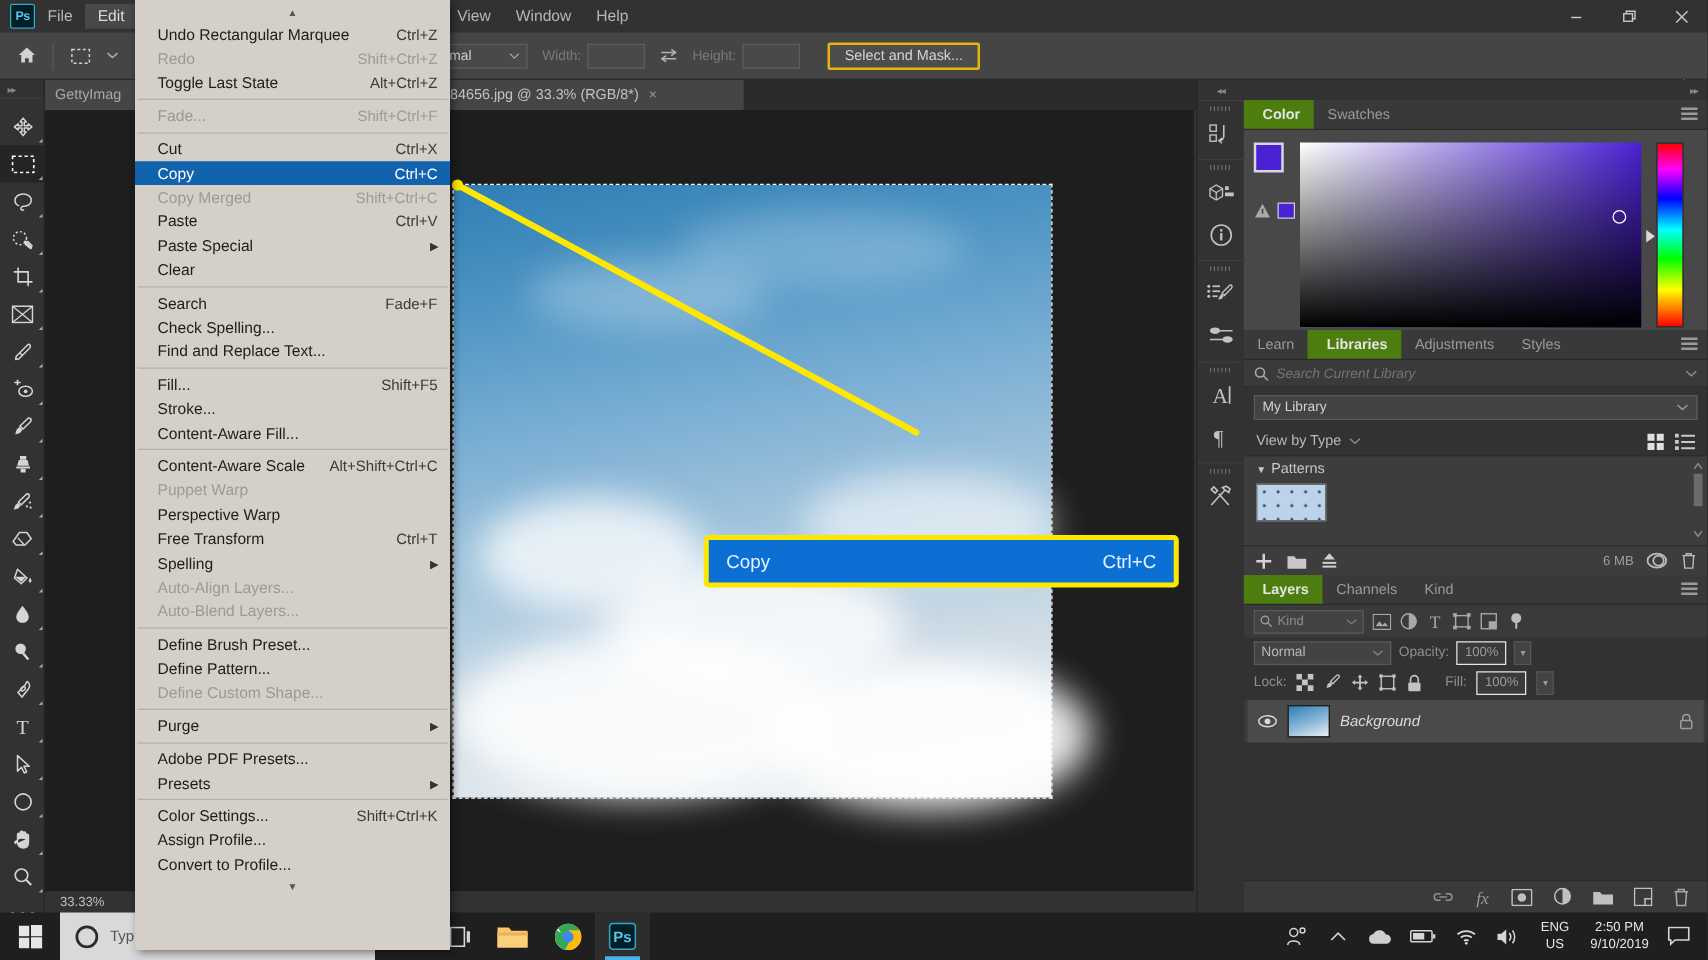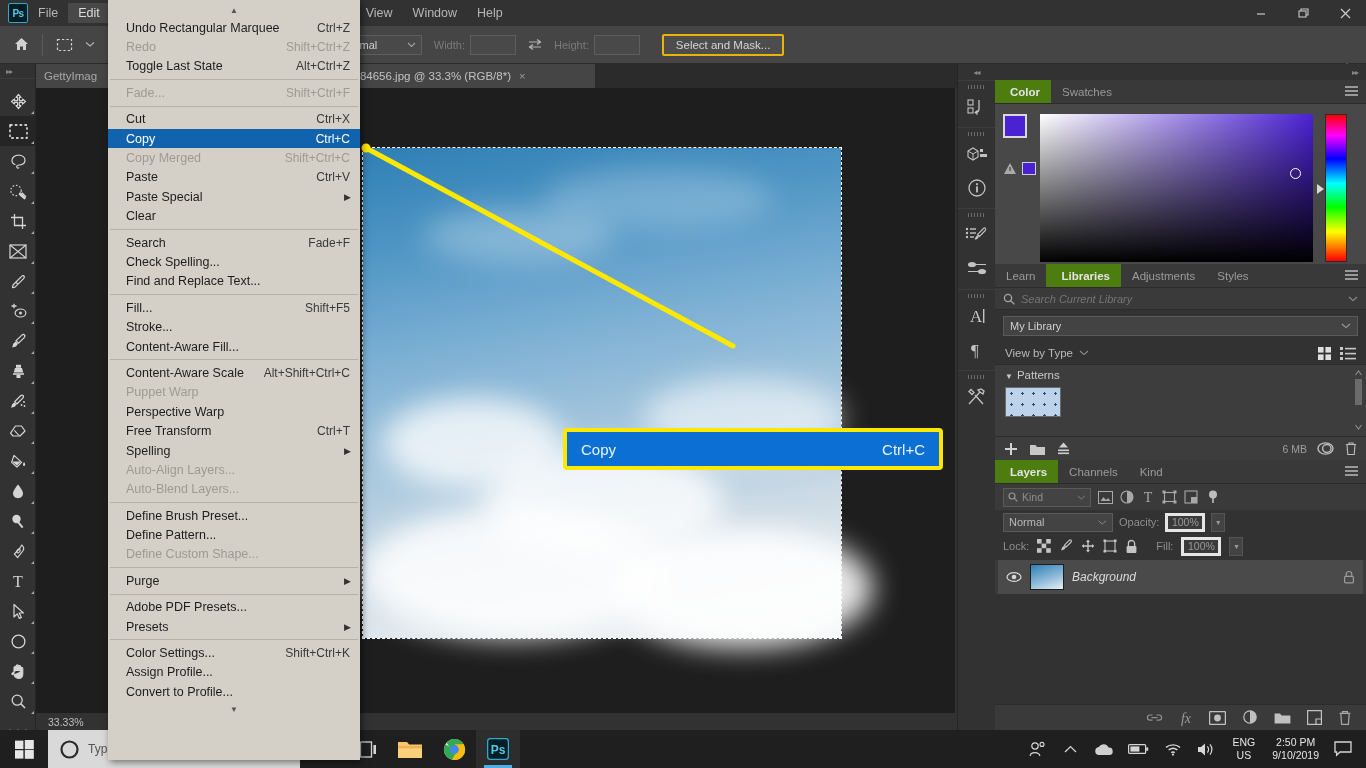--- a/index.html
+++ b/index.html
@@ -105,21 +105,21 @@
   #libscroll { position:absolute; right:3px; top:4px; width:9px; height:64px; }
   #libfooter { height:24px; background:#3d3d3d; display:flex; align-items:center; padding:0 8px; gap:10px; border-top:1px solid #2b2b2b;}
   #libsize { margin-left:auto; color:#9e9e9e; font-size:10.5px; }
 
   #layerfilter { height:26px; display:flex; align-items:center; padding:0 8px; gap:7px; background:#3a3a3a; }
   #kindsel { width:88px; height:19px; background:#434343; border:1px solid #5a5a5a; color:#8e8e8e; font-size:10.5px;
              display:flex; align-items:center; gap:4px; padding:0 4px;}
   #blendrow { height:24px; display:flex; align-items:center; padding:0 8px; gap:6px; }
   #blendsel { width:110px; height:19px; background:#434343; border:1px solid #5a5a5a; color:#b9b9b9; font-size:11px;
               display:flex; align-items:center; justify-content:space-between; padding:0 5px;}
-  .smallnum { width:40px; height:19px; background:#3a3a3a; border:3px solid #e5e5e5; color:#9a9a9a; font-size:10.5px; display:flex; align-items:center; justify-content:center;}
+  .smallnum { width:40px; height:19px; background:#3a3a3a; border:1px solid #e5e5e5; color:#9a9a9a; font-size:10.5px; display:flex; align-items:center; justify-content:center;}
   .tinyarrow { width:14px; height:19px; background:#434343; border:1px solid #555; color:#9a9a9a; font-size:8px; display:flex; align-items:center; justify-content:center;}
   #lockrow { height:24px; display:flex; align-items:center; padding:0 8px; gap:8px; }
   #layerlist { background:#3a3a3a; }
   .layerrow { height:34px; display:flex; align-items:center; background:#4a4a4a; margin:2px 3px 0 3px; padding:0 8px; gap:8px;}
   .lthumb { width:34px; height:26px; border:1px solid #1d1d1d;
             background:linear-gradient(160deg,#2f7fb5,#8bb9d8 55%,#eaf0f4); }
   .lname { color:#dcdcdc; font-size:12px; font-style:italic; flex:1;}
   #layerfooter { position:absolute; left:0; bottom:0; width:371px; height:26px; background:#3a3a3a; border-top:1px solid #2b2b2b;
                  display:flex; align-items:center; justify-content:flex-end; gap:16px; padding-right:14px;}
 

